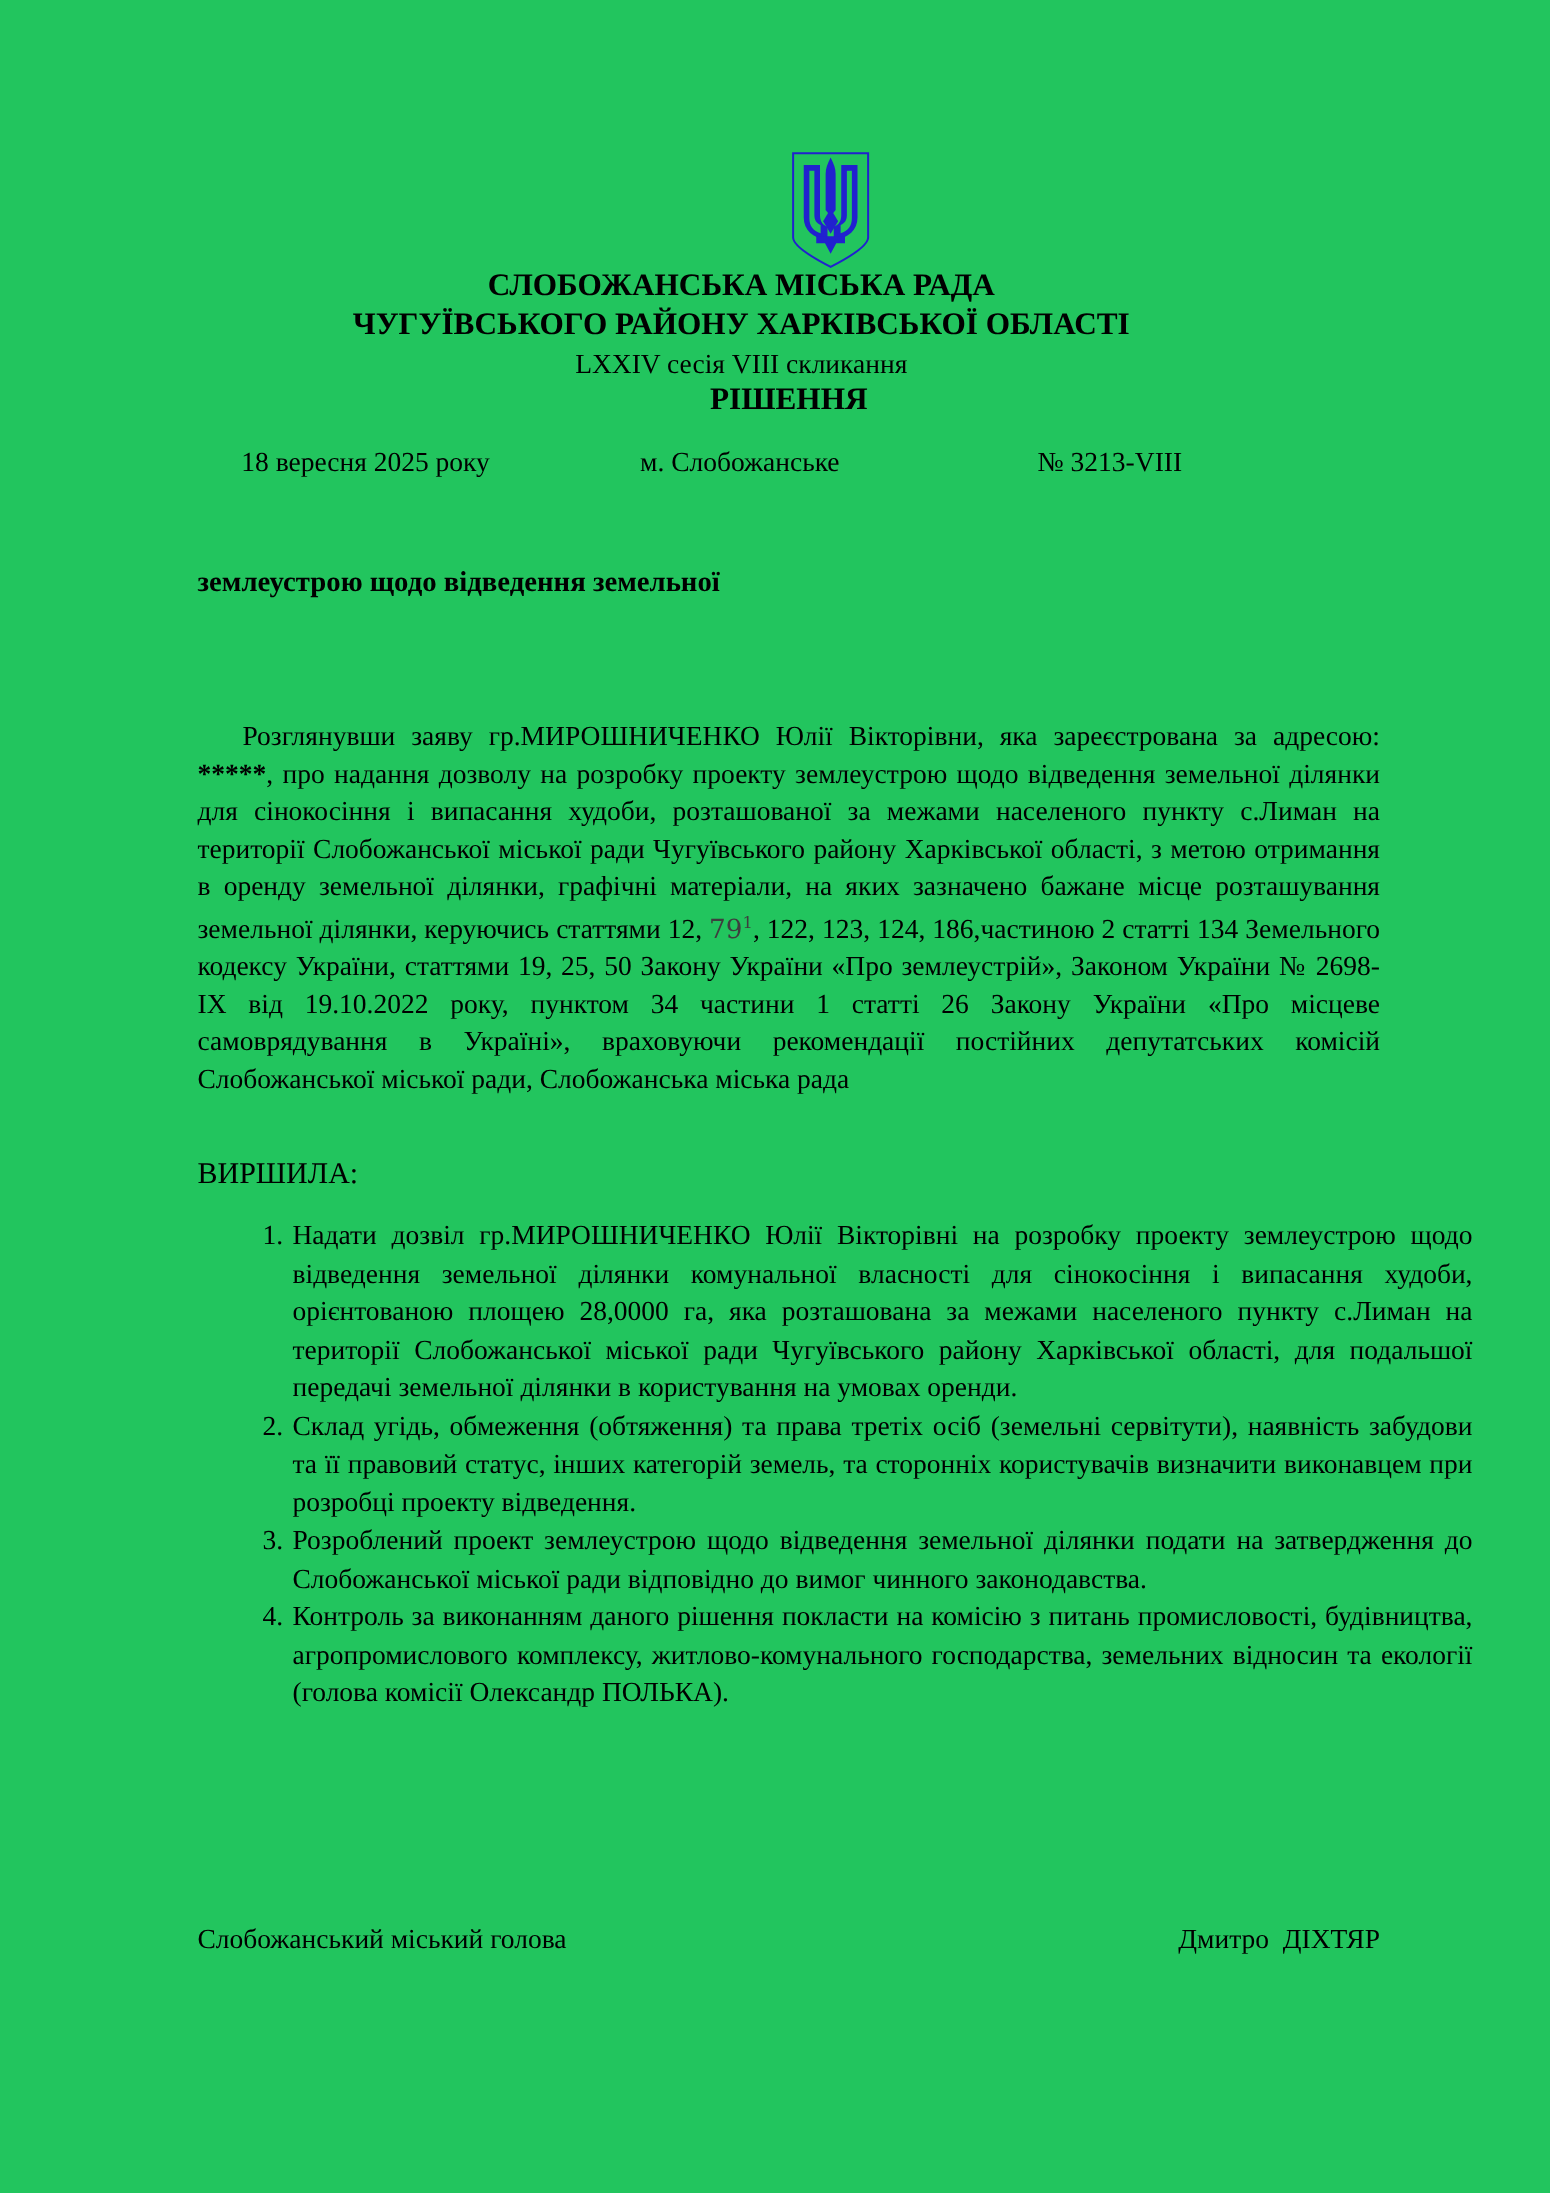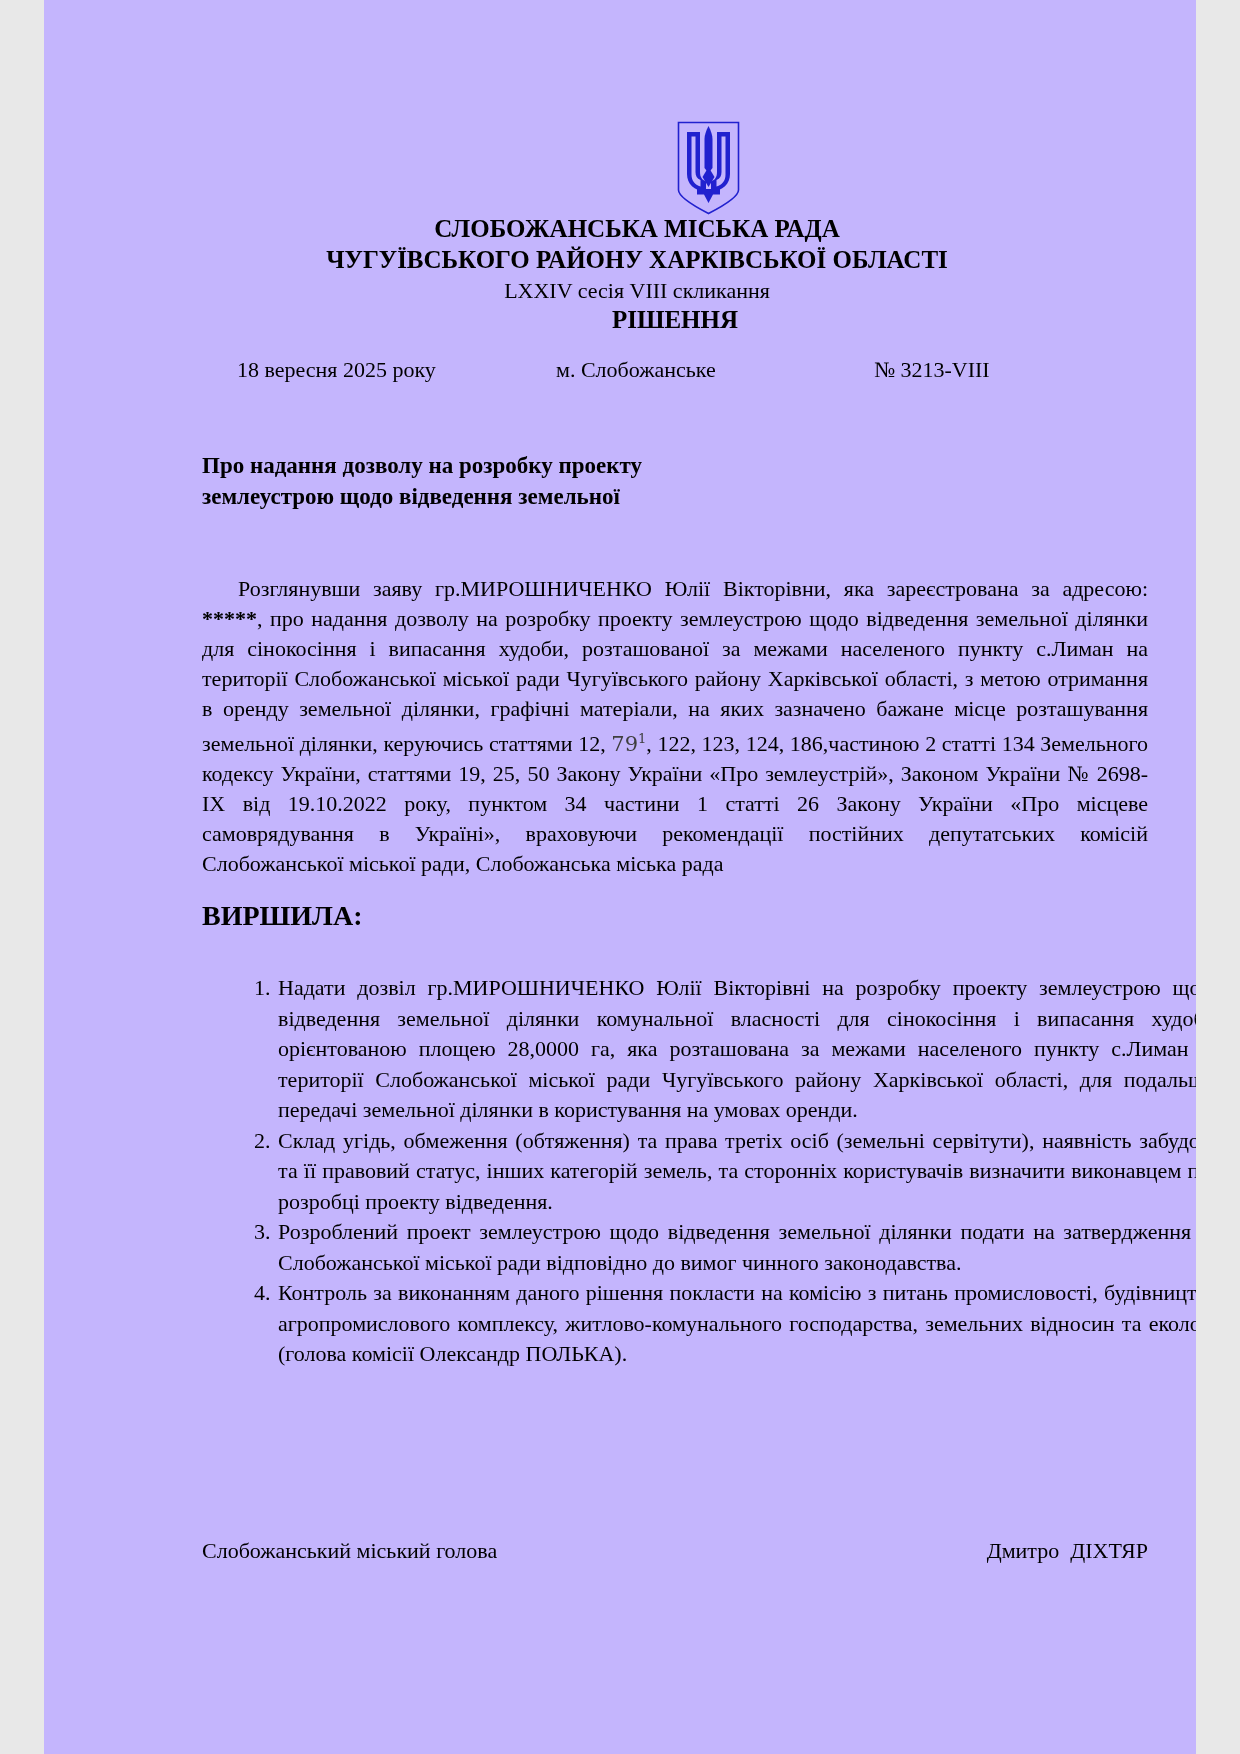--- a/index.html
+++ b/index.html
@@ -1,21 +1,21 @@
 <!DOCTYPE html>
 <html style="--emblem-color: #2121cf;"><head>
 <meta charset="utf-8">
 <style>
   html, body { margin: 0; padding: 0; background: #e8e8e8; }
   .page {
     position: relative;
-    width: 1152px;
+    width: 1240px;
     height: 1754px;
     margin: 0 auto;
-    background: #c4b5fd;
+    background: #22c55e;
     font-family: "Liberation Serif", serif;
     color: #000000;
     overflow: hidden;
   }
   .emblem {
     position: absolute;
     left: 631px;
     top: 120px;
     width: 67px;
     height: 98px;
@@ -75,23 +75,22 @@
   .masked { font-weight: bold; }
   .article-special {
     color: #3e3e3e;
     font-family: "DejaVu Serif", serif;
     font-size: 21px;
   }
   .article-special sup { font-size: 13px; }
   .resolved-label {
     position: absolute;
     left: 158px;
-    top: 900px;
-    font-size: 28px;
-    font-weight: bold;
+    top: 926px;
+    font-size: 24px;
   }
   ol.resolution {
     position: absolute;
     left: 158px;
     top: 973px;
     width: 946px;
     margin: 0;
     padding-left: 74px;
     font-size: 22px;
     line-height: 30.5px;
@@ -136,21 +135,20 @@
 
   <div class="decision-label">РІШЕННЯ</div>
 
   <div class="meta-row">
     <span class="meta-date">18 вересня 2025 року</span>
     <span class="meta-place">м. Слобожанське</span>
     <span class="meta-number">№ 3213-VIII</span>
   </div>
 
   <div class="subject-block">
-    <div>Про надання дозволу на розробку проекту</div>
     <div>землеустрою щодо відведення земельної</div>
   </div>
 
   <p class="preamble"><span>Розглянувши заяву гр.МИРОШНИЧЕНКО Юлії Вікторівни, яка зареєстрована за адресою: </span><span class="masked">*****</span><span>, про надання дозволу на розробку проекту землеустрою щодо відведення земельної ділянки для сінокосіння і випасання худоби, розташованої за межами населеного пункту с.Лиман на території Слобожанської міської ради Чугуївського району Харківської області, з метою отримання в оренду земельної ділянки, графічні матеріали, на яких зазначено бажане місце розташування земельної ділянки, керуючись статтями 12, </span><span class="article-special"><span>79</span><sup>1</sup></span><span>, 122, 123, 124, 186,частиною 2 статті 134 Земельного кодексу України, статтями 19, 25, 50 Закону України «Про землеустрій», Законом України № 2698-IX від 19.10.2022 року, пунктом 34 частини 1 статті 26 Закону України «Про місцеве самоврядування в Україні», враховуючи рекомендації постійних депутатських комісій Слобожанської міської ради, Слобожанська міська рада</span></p>
 
   <div class="resolved-label">ВИРШИЛА:</div>
 
   <ol class="resolution">
     <li>Надати дозвіл гр.МИРОШНИЧЕНКО Юлії Вікторівні  на розробку проекту землеустрою щодо відведення земельної ділянки комунальної власності для сінокосіння і випасання худоби, орієнтованою площею 28,0000 га, яка розташована за межами населеного пункту с.Лиман на території Слобожанської міської ради Чугуївського району Харківської області, для подальшої передачі земельної ділянки в користування на умовах оренди.</li>
     <li>Склад угідь, обмеження (обтяження) та права третіх осіб (земельні сервітути), наявність забудови та її правовий статус, інших категорій земель, та сторонніх користувачів визначити виконавцем при розробці проекту відведення.</li>

